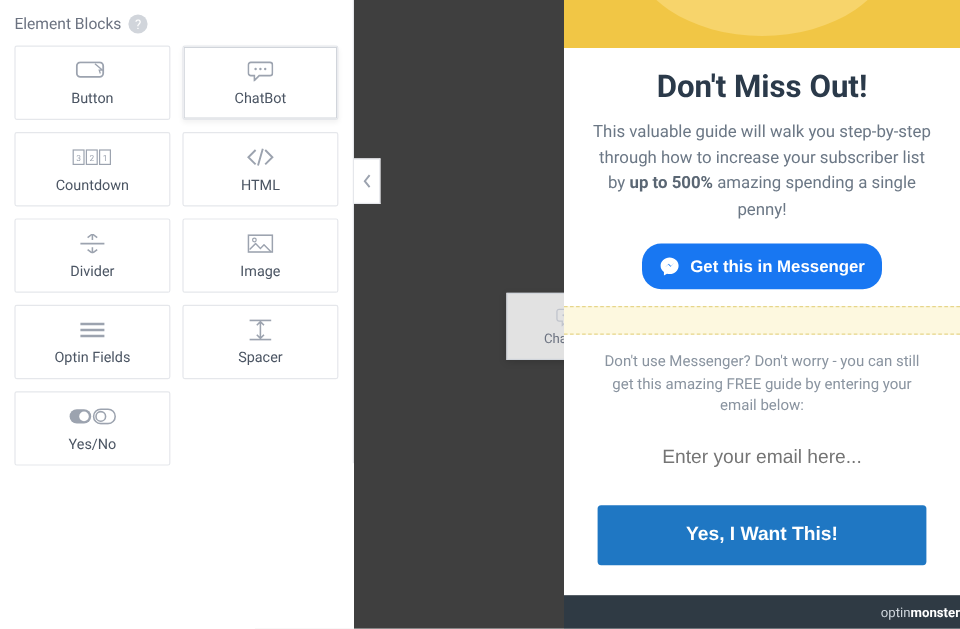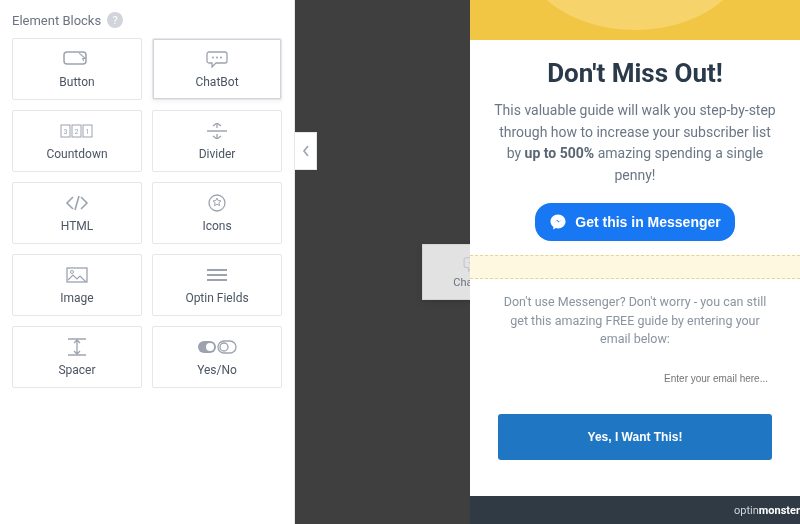--- a/index.html
+++ b/index.html
@@ -1,19 +1,19 @@
 <!DOCTYPE html>
 <html><head>
 <meta charset="utf-8">
 <style>
   * { box-sizing: border-box; margin: 0; padding: 0; }
   html, body { width: 800px; height: 524px; overflow: hidden; font-family: -apple-system, BlinkMacSystemFont, "Segoe UI", Roboto, "Helvetica Neue", Arial, sans-serif; background: #fff; position: relative; }
 
   
-  .sidebar { position: absolute; left: 0; top: 0; width: 295px; height: 524px; background: #fff; border-right: 1px solid #e5e7eb; padding: 12px; }
+  .sidebar { position: absolute; left: 0; top: 0; width: 295px; height: 386px; background: #fff; border-right: 1px solid #e5e7eb; padding: 12px; }
   .sidebar-header { display: flex; align-items: center; gap: 6px; margin-bottom: 10px; }
   .sidebar-title { font-size: 13px; color: #6b7280; font-weight: 400; }
   .help-badge { width: 16px; height: 16px; border-radius: 50%; background: #d1d5db; color: #fff; font-size: 11px; display: flex; align-items: center; justify-content: center; }
 
   .block-grid { display: grid; grid-template-columns: 1fr 1fr; gap: 10px; }
   .block-card { border: 1px solid #e5e7eb; border-radius: 2px; height: 62px; display: flex; flex-direction: column; align-items: center; justify-content: center; gap: 6px; cursor: pointer; background: #fff; }
   .block-card.selected { box-shadow: 0 0 0 1px #d1d5db inset, 0 2px 4px rgba(0,0,0,0.05); }
   .block-icon { height: 20px; display: flex; align-items: center; justify-content: center; color: #9ca3af; }
   .block-label { font-size: 12px; color: #4b5563; }
 
@@ -38,22 +38,22 @@
   .popup-desc { font-size: 14px; color: #6b7785; line-height: 1.55; margin-bottom: 16px; }
   .popup-desc b { font-weight: 700; color: #5a6673; }
 
   .msgr-btn { display: inline-flex; align-items: center; gap: 8px; background: #1877f2; color: #fff; font-size: 14px; font-weight: 600; border: none; border-radius: 16px; padding: 10px 14px; cursor: pointer; }
   .msgr-btn .m-icon { width: 18px; height: 18px; }
 
   .drop-zone { margin-top: 14px; border-top: 1px dashed #e6d58a; border-bottom: 1px dashed #e6d58a; background: #fdf8df; height: 24px; width: 100%; }
 
   .popup-sub { padding: 14px 28px 0 28px; text-align: center; }
   .sub-text { font-size: 12.5px; color: #8a94a0; line-height: 1.5; margin-bottom: 18px; }
-  .email-input { width: 100%; border: none; background: transparent; text-align: right; font-size: 10px; color: #9aa3ad; padding: 6px 4px; outline: none; }
-  .cta-btn { margin-top: 24px; width: 100%; background: #1f77c3; color: #fff; border: none; border-radius: 3px; padding: 16px 0; font-size: 12px; font-weight: 600; cursor: pointer; }
+  .email-input { width: 100%; border: none; background: transparent; text-align: center; font-size: 16px; color: #9aa3ad; padding: 6px 4px; outline: none; }
+  .cta-btn { margin-top: 24px; width: 100%; background: #1f77c3; color: #fff; border: none; border-radius: 3px; padding: 16px 0; font-size: 16px; font-weight: 600; cursor: pointer; }
 
   .popup-footer { margin-top: auto; background: #2f3a44; height: 28px; display: flex; align-items: center; justify-content: flex-end; }
   .footer-brand { font-size: 11px; color: #cfd6dd; }
   .footer-brand b { color: #fff; font-weight: 700; }
 
   
   svg { display: block; }
 </style>
 </head>
 <body>
@@ -97,47 +97,38 @@
             <text x="5.5" y="10" font-size="7" fill="#9ca3af" text-anchor="middle">3</text>
             <text x="16.5" y="10" font-size="7" fill="#9ca3af" text-anchor="middle">2</text>
             <text x="27.5" y="10" font-size="7" fill="#9ca3af" text-anchor="middle">1</text>
           </svg>
       </span>
       <span class="block-label">Countdown</span>
     </div>
 
     <div class="block-card">
       <span class="block-icon">
+        <svg width="26" height="16" viewBox="0 0 26 16">
+            <path d="M9 2 L3 8 L9 14 M17 2 L23 8 L17 14 M15 1 L11 15" fill="none" stroke="#9ca3af" stroke-width="1.6"></path>
+          </svg>
+      </span>
+      <span class="block-label">HTML</span>
+    </div>
+
+    <div class="block-card">
+      <span class="block-icon">
         <svg width="24" height="16" viewBox="0 0 24 16">
             <path d="M12 0 v5 M12 11 v5" stroke="#9ca3af" stroke-width="1.3"></path>
             <path d="M8 3 l4 -3 l4 3 M8 13 l4 3 l4 -3" fill="none" stroke="#9ca3af" stroke-width="1.3"></path>
             <line x1="2" y1="8" x2="22" y2="8" stroke="#9ca3af" stroke-width="1.5"></line>
           </svg>
       </span>
       <span class="block-label">Divider</span>
     </div>
 
-    <div class="block-card">
-      <span class="block-icon">
-        <svg width="26" height="16" viewBox="0 0 26 16">
-            <path d="M9 2 L3 8 L9 14 M17 2 L23 8 L17 14 M15 1 L11 15" fill="none" stroke="#9ca3af" stroke-width="1.6"></path>
-          </svg>
-      </span>
-      <span class="block-label">HTML</span>
-    </div>
-
-    <div class="block-card">
-      <span class="block-icon">
-        <svg width="18" height="18" viewBox="0 0 18 18">
-            <circle cx="9" cy="9" r="8" fill="none" stroke="#9ca3af" stroke-width="1.3"></circle>
-            <path d="M9 4 l1.2 2.6 2.8 .3 -2.1 1.9 .6 2.8 L9 10.3 6.5 11.6 7.1 8.8 5 6.9 7.8 6.6 z" fill="none" stroke="#9ca3af" stroke-width="1"></path>
-          </svg>
-      </span>
-      <span class="block-label">Icons</span>
-    </div>
 
     <div class="block-card">
       <span class="block-icon">
         <svg width="22" height="16" viewBox="0 0 22 16">
             <rect x="1" y="1" width="20" height="14" fill="none" stroke="#9ca3af" stroke-width="1.3"></rect>
             <circle cx="6" cy="5" r="1.5" fill="none" stroke="#9ca3af"></circle>
             <path d="M2 13 l5 -5 4 4 3 -3 6 6" fill="none" stroke="#9ca3af" stroke-width="1.2"></path>
           </svg>
       </span>
       <span class="block-label">Image</span>

